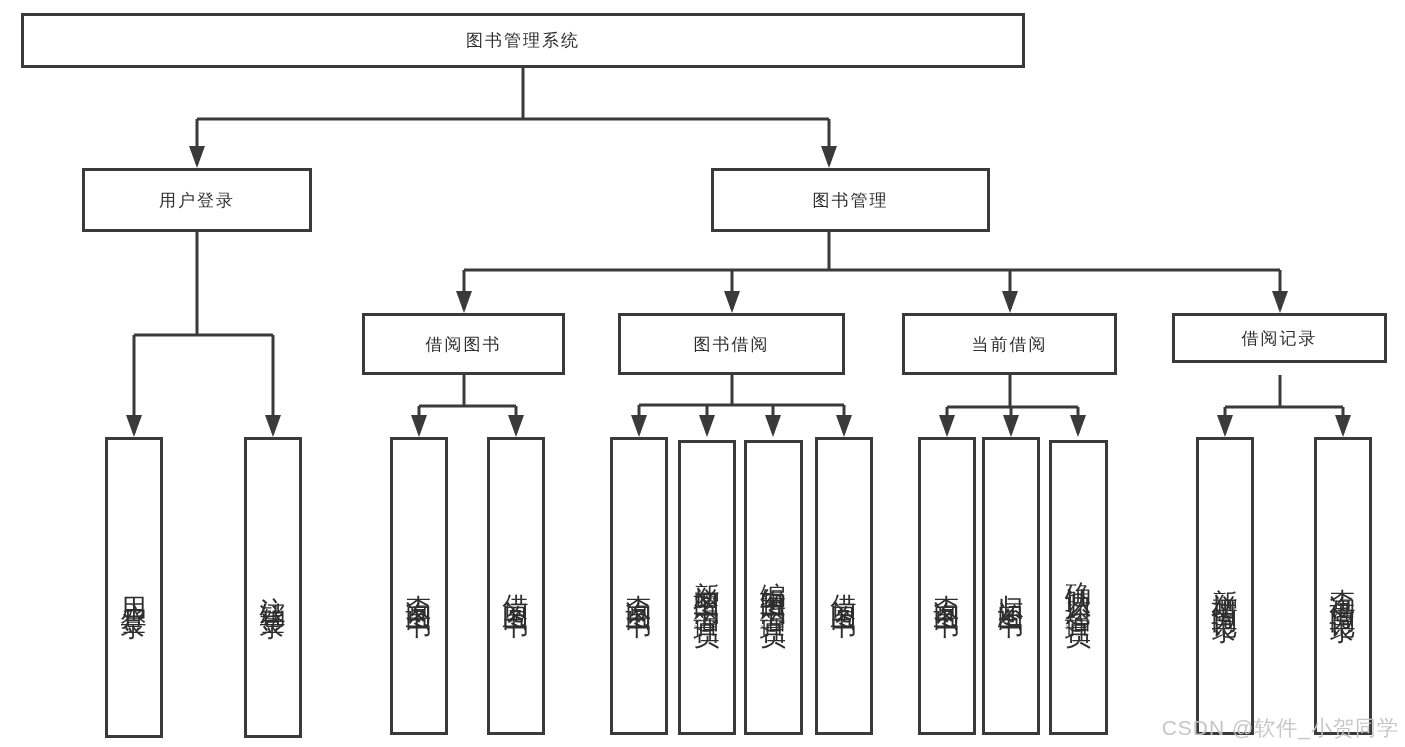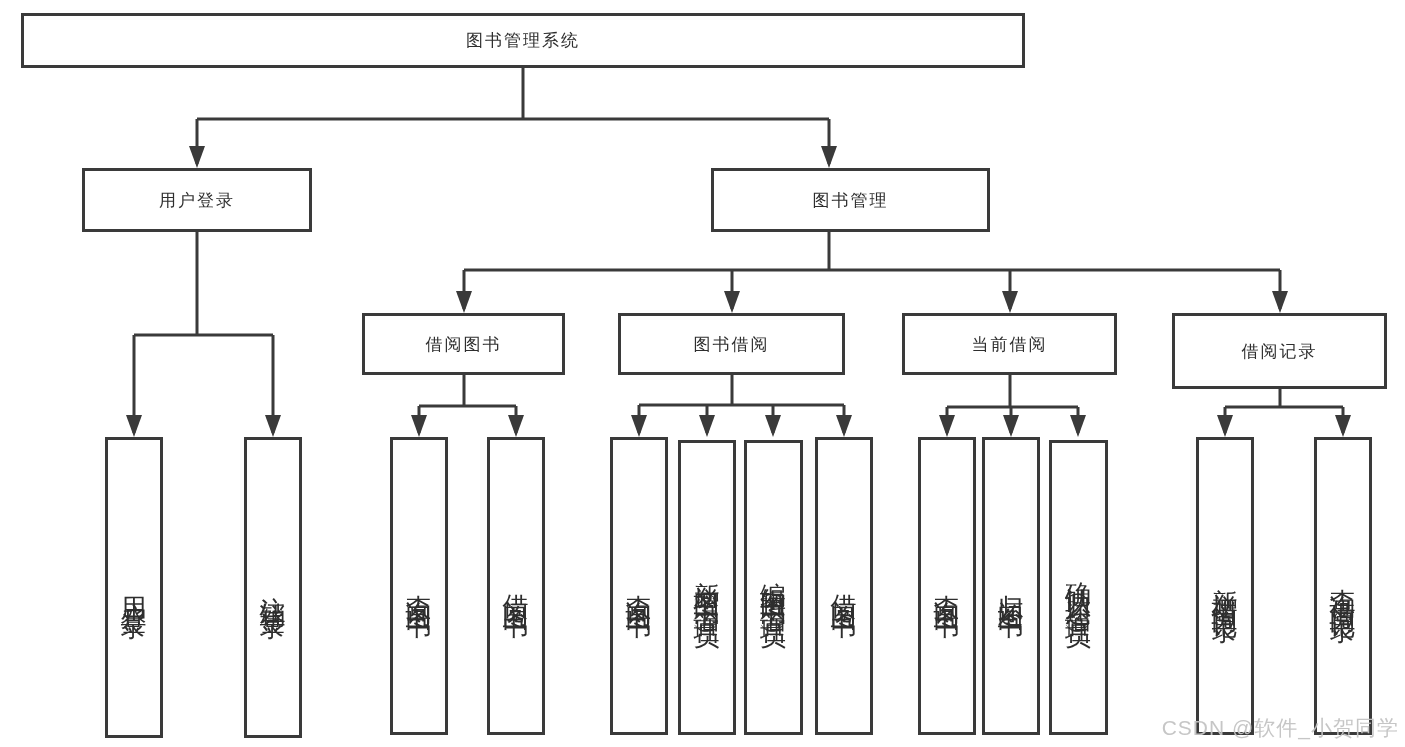--- a/index.html
+++ b/index.html
@@ -105,21 +105,21 @@
   </svg>
 
   <div class="node h-label" style="left:21px; top:13px; width:1004px; height:55px;">图书管理系统</div>
 
   <div class="node h-label" style="left:82px; top:168px; width:230px; height:64px;">用户登录</div>
   <div class="node h-label" style="left:711px; top:168px; width:279px; height:64px;">图书管理</div>
 
   <div class="node h-label" style="left:362px; top:313px; width:203px; height:62px;">借阅图书</div>
   <div class="node h-label" style="left:902px; top:313px; width:215px; height:62px;">当前借阅</div>
   <div class="node h-label" style="left:618px; top:313px; width:227px; height:62px;">图书借阅</div>
-  <div class="node h-label" style="left:1172px; top:313px; width:215px; height:76px;">借阅记录</div>
+  <div class="node h-label" style="left:1172px; top:313px; width:215px; height:50px;">借阅记录</div>
 
   <div class="node v-label" style="left:105px; top:437px; width:58px; height:301px;">用户登录</div>
   <div class="node v-label" style="left:244px; top:437px; width:58px; height:301px;">注销登录</div>
 
   <div class="node v-label" style="left:390px; top:437px; width:58px; height:298px;">查询图书</div>
   <div class="node v-label" style="left:487px; top:437px; width:58px; height:298px;">借阅图书</div>
 
   <div class="node v-label" style="left:610px; top:437px; width:58px; height:298px;">查询图书</div>
   <div class="node v-label" style="left:678px; top:440px; width:58px; height:295px;">新增图书（管理员）</div>
   <div class="node v-label" style="left:744px; top:440px; width:59px; height:295px;">编辑图书（管理员）</div>

